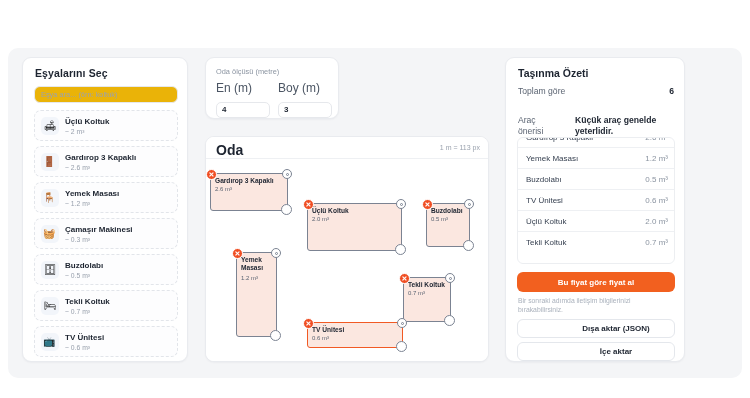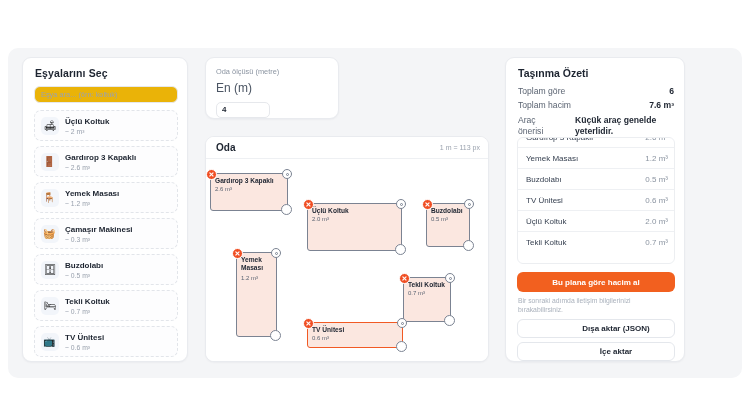--- a/index.html
+++ b/index.html
@@ -98,21 +98,21 @@
 
   #canvas-card { left: 205px; top: 136px; width: 284px; height: 226px; overflow: hidden; }
   #canvas-head {
     position: absolute; left: 0; top: 0;
     width: 284px; height: 22px;
     border-bottom: 1px solid #eef0f3;
     background: #fff;
   }
   #canvas-title {
     position: absolute; left: 10px; top: 5px;
-    font-size: 10px; font-weight: bold; color: #1d2430;
+    font-size: 14px; font-weight: bold; color: #1d2430;
   }
   #canvas-scale {
     position: absolute; right: 10px; top: 7px;
     font-size: 7px; color: #9aa2ae;
   }
   #canvas-area {
     position: absolute; left: 0; top: 22px;
     width: 284px; height: 204px;
     background: #fff;
   }
@@ -291,20 +291,24 @@
         </div>
       </div>
   </div>
 
   <div class="card" id="dims-card">
     <div id="dims-label">Oda ölçüsü (metre)</div>
     <div class="dim-col a">
       <div class="dim-cap">En (m)</div>
       <input class="dim-inp" type="text" value="4" style="">
     </div>
+    <div class="dim-col b">
+      <div class="dim-cap">Boy (m)</div>
+      <input class="dim-inp" type="text" value="3" style="">
+    </div>
   </div>
 
   <div class="card" id="canvas-card">
     <div id="canvas-head">
       <div id="canvas-title">Oda</div>
       <div id="canvas-scale">1 m = 113 px</div>
     </div>
     <div id="canvas-area">
         <div class="furn" style="left: 4px; top: 14px; width: 78px; height: 38px;">
           <span class="del-btn">✕</span>
@@ -363,24 +367,20 @@
       </div>
   </div>
 
   <div class="card" id="right-panel">
     <div id="right-title">Taşınma Özeti</div>
 
     <div class="sum-row" id="sum-r1">
       <span>Toplam göre</span>
       <span class="v">6</span>
     </div>
-    <div class="sum-row" id="sum-r2">
-      <span>Toplam hacim</span>
-      <span class="v">7.6 m³</span>
-    </div>
     <div class="sum-row" id="sum-r3">
       <span class="k">Araç önerisi</span>
       <span class="v2">Küçük araç genelde yeterlidir.</span>
     </div>
 
     <div id="vol-list">
       <div id="vol-scroll">
           <div class="vol-row">
             <span class="vol-name">Gardırop 3 Kapaklı</span>
             <span class="vol-val">2.6 m³</span>
@@ -401,18 +401,18 @@
             <span class="vol-name">Üçlü Koltuk</span>
             <span class="vol-val">2.0 m³</span>
           </div>
           <div class="vol-row">
             <span class="vol-name">Tekli Koltuk</span>
             <span class="vol-val">0.7 m³</span>
           </div>
         </div>
     </div>
 
-    <button id="cta-button">Bu plana göre hacim al</button>
+    <button id="cta-button">Bu fiyat göre fiyat al</button>
     <div id="cta-note">Bir sonraki adımda iletişim bilgilerinizi bırakabilirsiniz.</div>
     <button class="ghost-button" id="export-button">Dışa aktar (JSON)</button>
     <button class="ghost-button" id="import-button">İçe aktar</button>
   </div>
 </div>
 
 </body></html>

